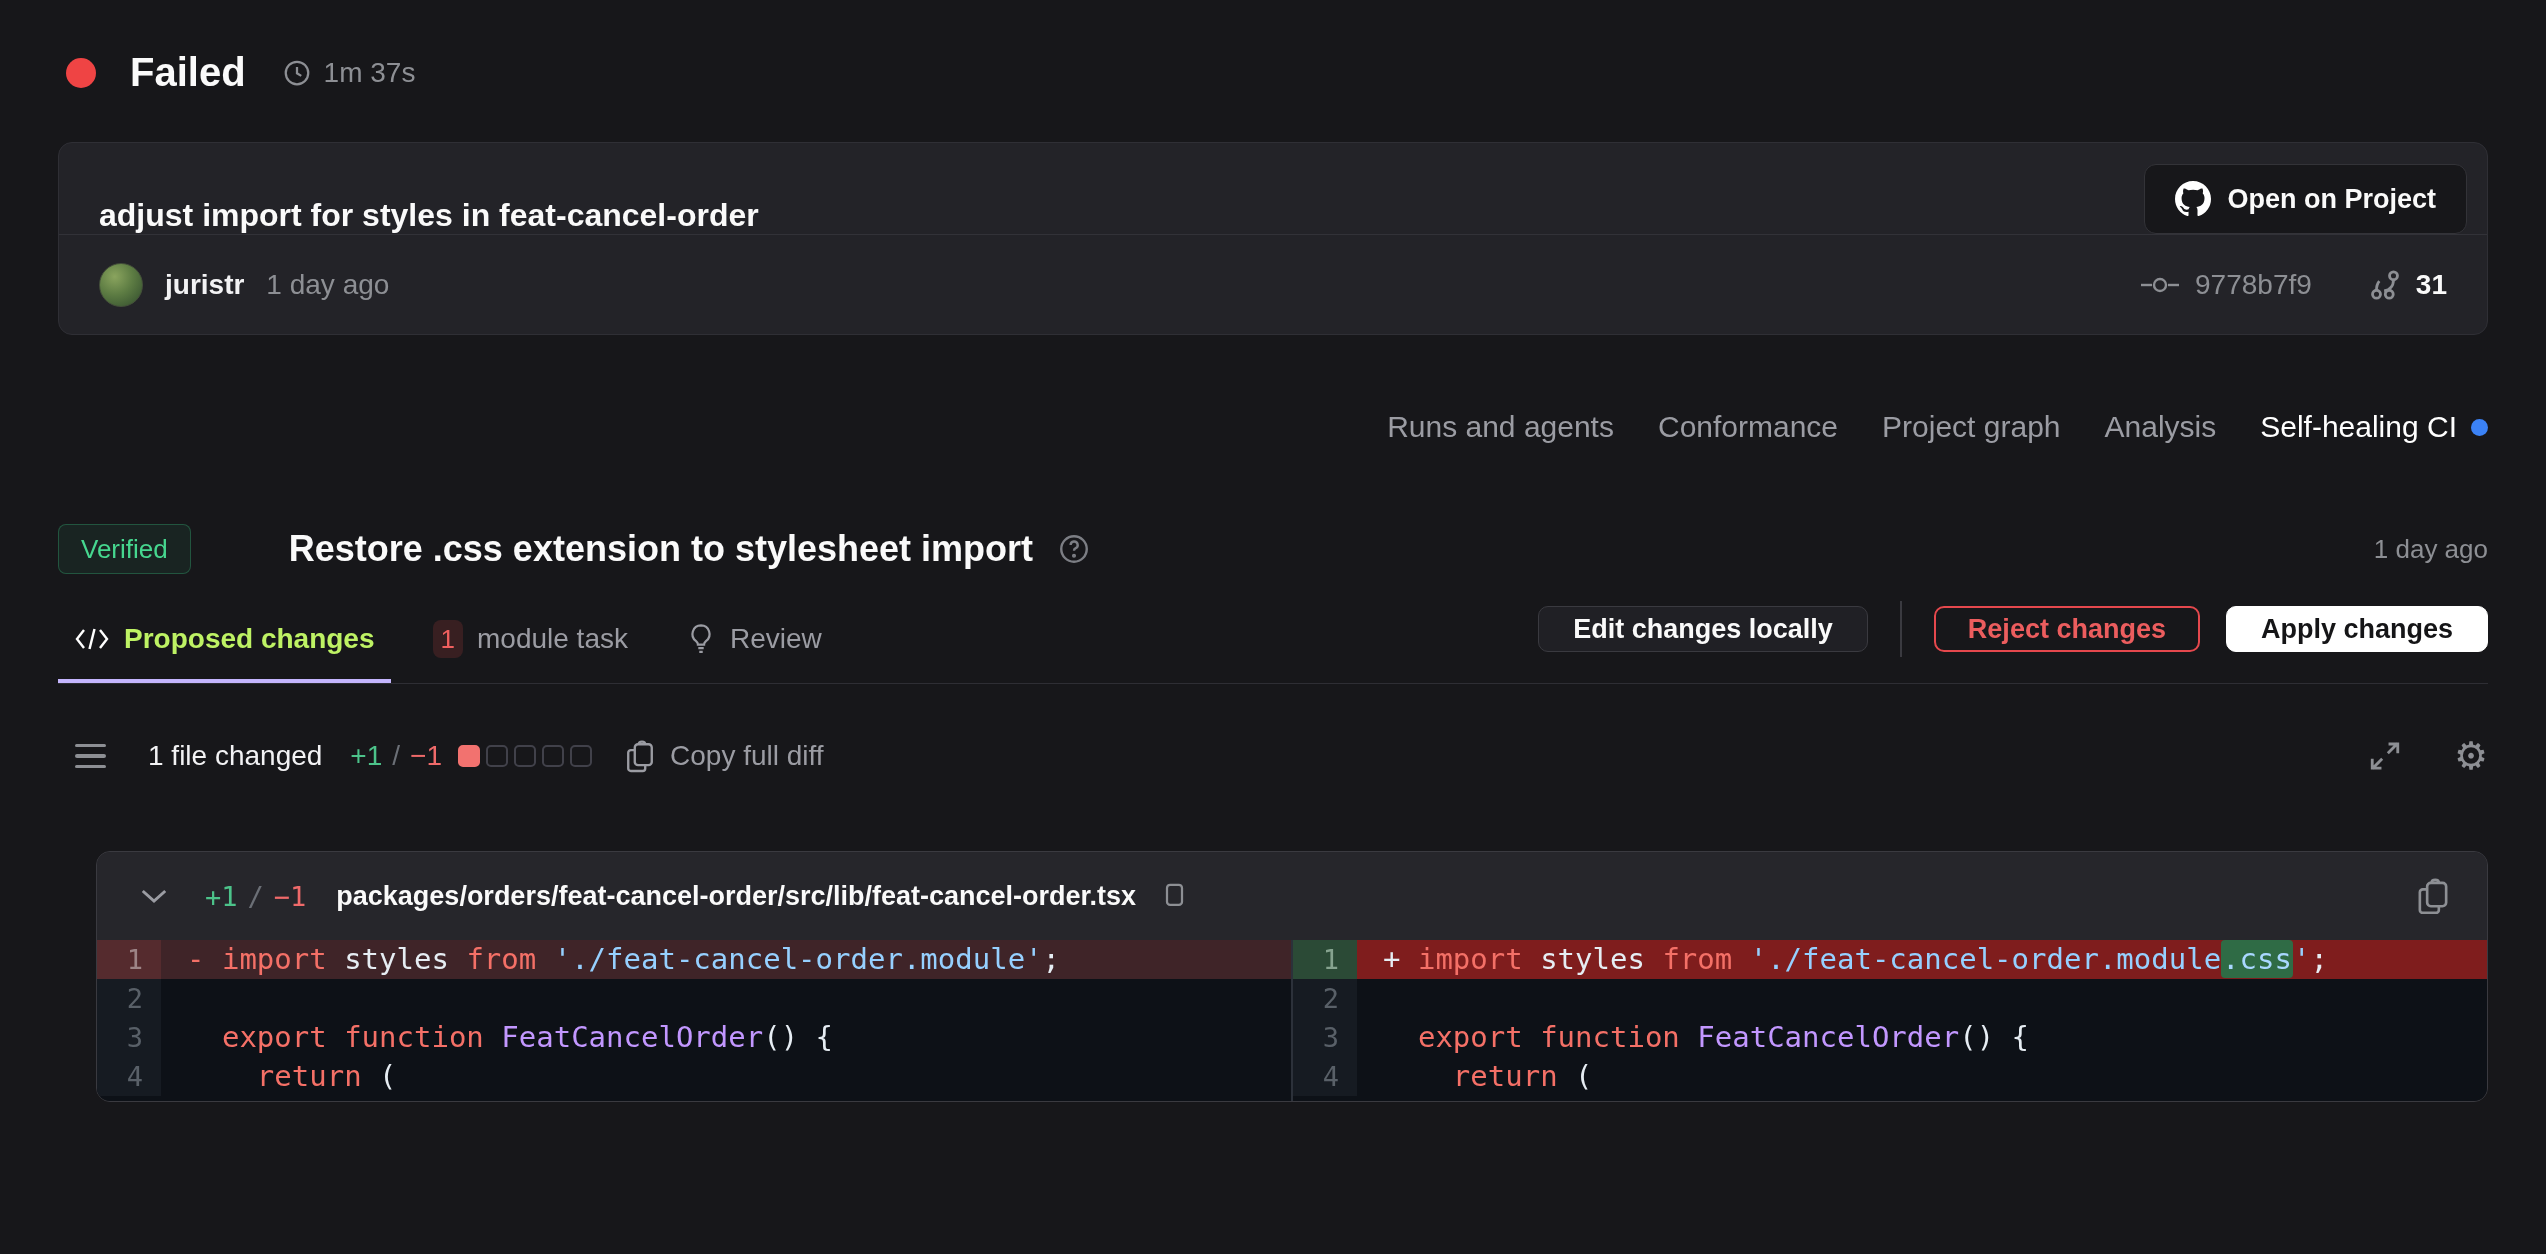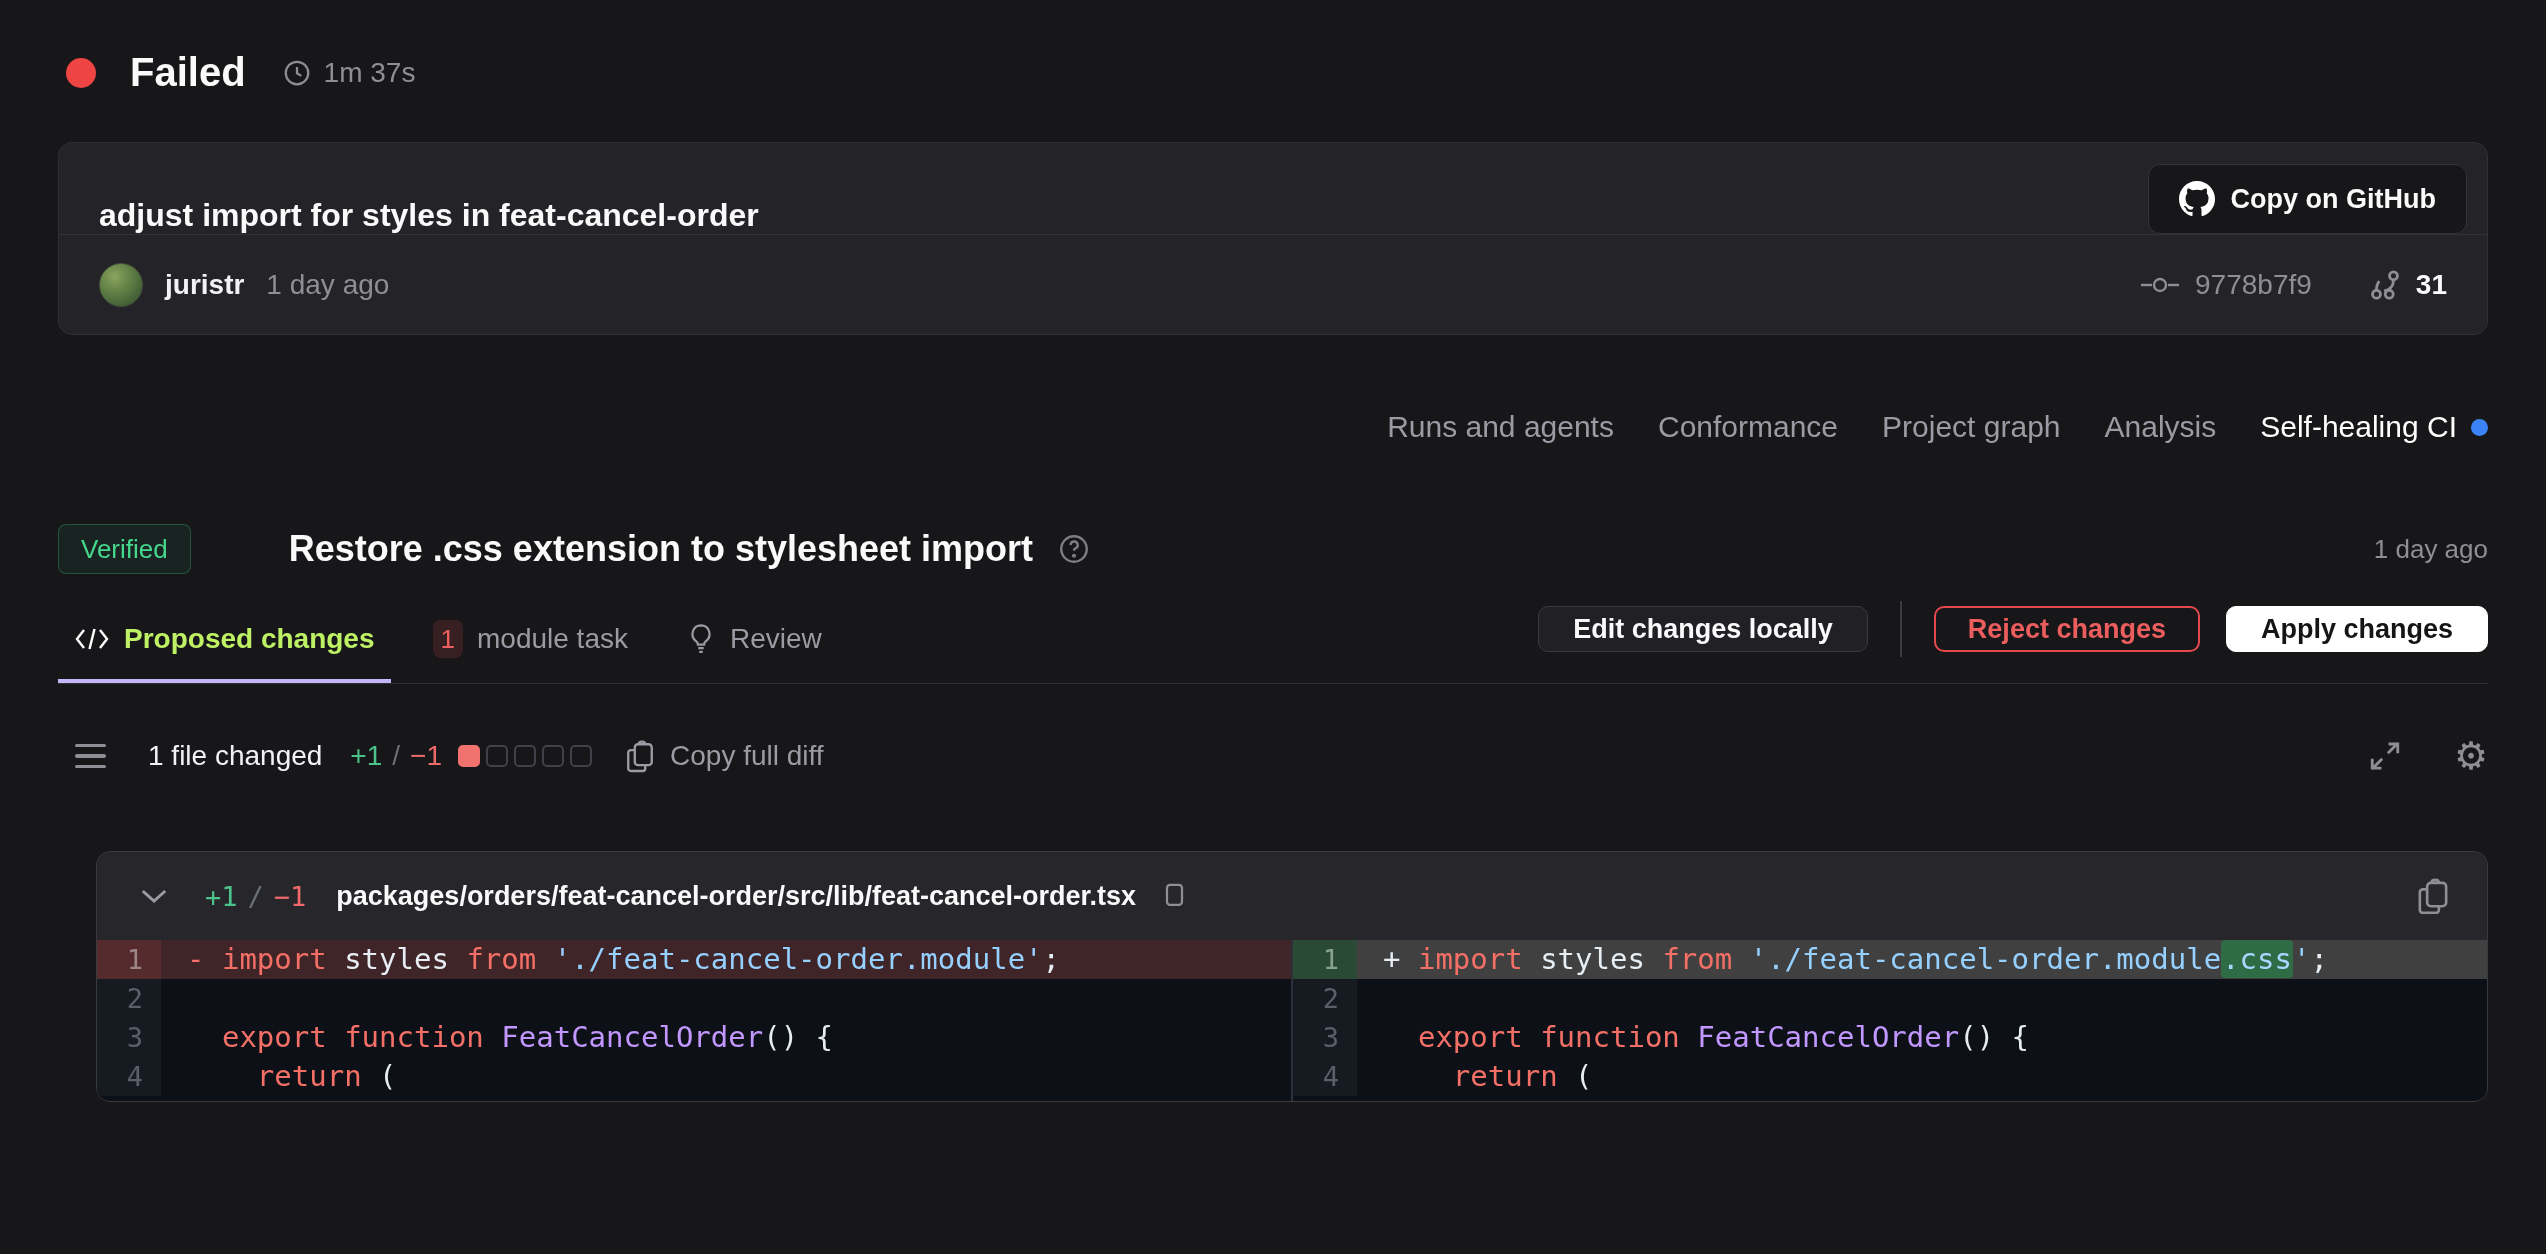--- a/index.html
+++ b/index.html
@@ -76,21 +76,21 @@
   .header-right { margin-left:auto; display:flex; cursor:pointer; }
 
   .diff-body { display:flex; background:#0d1117; }
   .pane { flex:1 1 0; min-width:0; padding-bottom:5px; }
   .pane.left { border-right:2px solid #2c313a; }
   .code-row { display:flex; height:39px; line-height:39px; font-family:"DejaVu Sans Mono", monospace; font-size:29px; }
   .code-row .gutter { flex:0 0 64px; text-align:right; padding-right:18px; color:#596068; background:#161b22; font-size:27px; }
   .code-row .code { flex:1; white-space:pre; padding-left:26px; overflow:hidden; color:#e6edf3; }
   .code-row.removed .code { background:#3f2428; }
   .code-row.removed .gutter { background:#552b2e; color:#9d8486; }
-  .code-row.added .code { background:#404040; }
+  .code-row.added .code { background:#7f1d1d; }
   .code-row.added .gutter { background:#2b4a36; color:#86a38f; }
   .kw { color:#f47067; }
   .pl { color:#e6edf3; }
   .str { color:#96d0ff; }
   .fn { color:#c297ff; }
   .em { background:#2f6b45; border-radius:4px; padding:2px 1px; color:#a9d7ff; }
 
   .icon { flex:0 0 auto; display:inline-flex; }
   .gear-glyph { font-family:"DejaVu Sans", sans-serif; font-size:38px; color:#8d8f94; line-height:1; }
 </style>
@@ -115,21 +115,21 @@
 
   <div class="commit-card">
     <div class="title-row">
       <div class="commit-title">adjust import for styles in feat-cancel-order</div>
       <button class="github-btn">
         <span class="icon">
           <svg width="36" height="36" viewBox="0 0 16 16" fill="#ffffff">
               <path d="M8 0C3.58 0 0 3.58 0 8c0 3.54 2.29 6.53 5.47 7.59.4.07.55-.17.55-.38 0-.19-.01-.82-.01-1.49-2.01.37-2.53-.49-2.69-.94-.09-.23-.48-.94-.82-1.13-.28-.15-.68-.52-.01-.53.63-.01 1.08.58 1.23.82.72 1.21 1.87.87 2.33.66.07-.52.28-.87.51-1.07-1.78-.2-3.64-.89-3.64-3.95 0-.87.31-1.59.82-2.15-.08-.2-.36-1.02.08-2.12 0 0 .67-.21 2.2.82.64-.18 1.32-.27 2-.27s1.36.09 2 .27c1.53-1.04 2.2-.82 2.2-.82.44 1.1.16 1.92.08 2.12.51.56.82 1.27.82 2.15 0 3.07-1.87 3.75-3.65 3.95.29.25.54.73.54 1.48 0 1.07-.01 1.93-.01 2.2 0 .21.15.46.55.38A8.01 8.01 0 0 0 16 8c0-4.42-3.58-8-8-8z"></path>
             </svg>
         </span>
-        <span>Copy on GitHub</span>
+        <span>Open on Project</span>
       </button>
     </div>
     <div class="meta-row">
       <div class="meta-left">
         <span class="avatar"></span>
         <span class="author">juristr</span>
         <span class="time-ago">1 day ago</span>
       </div>
       <div class="meta-right">
         <span class="hash-group">

